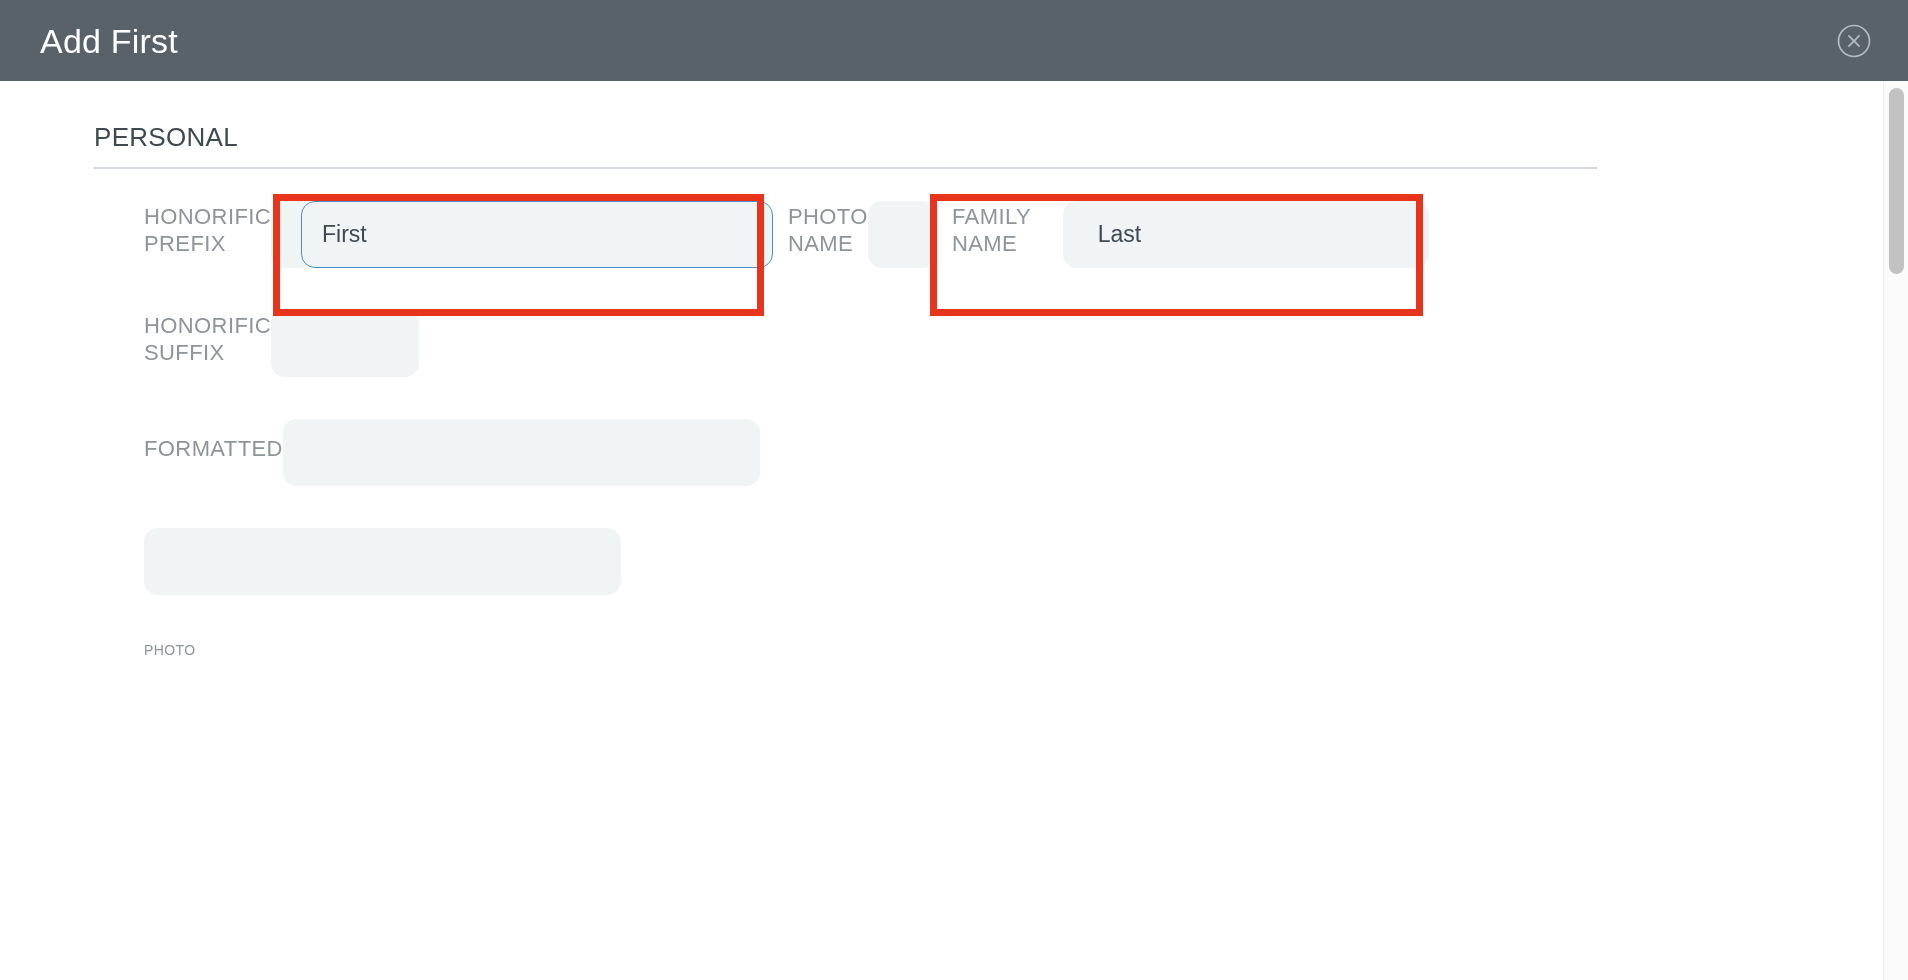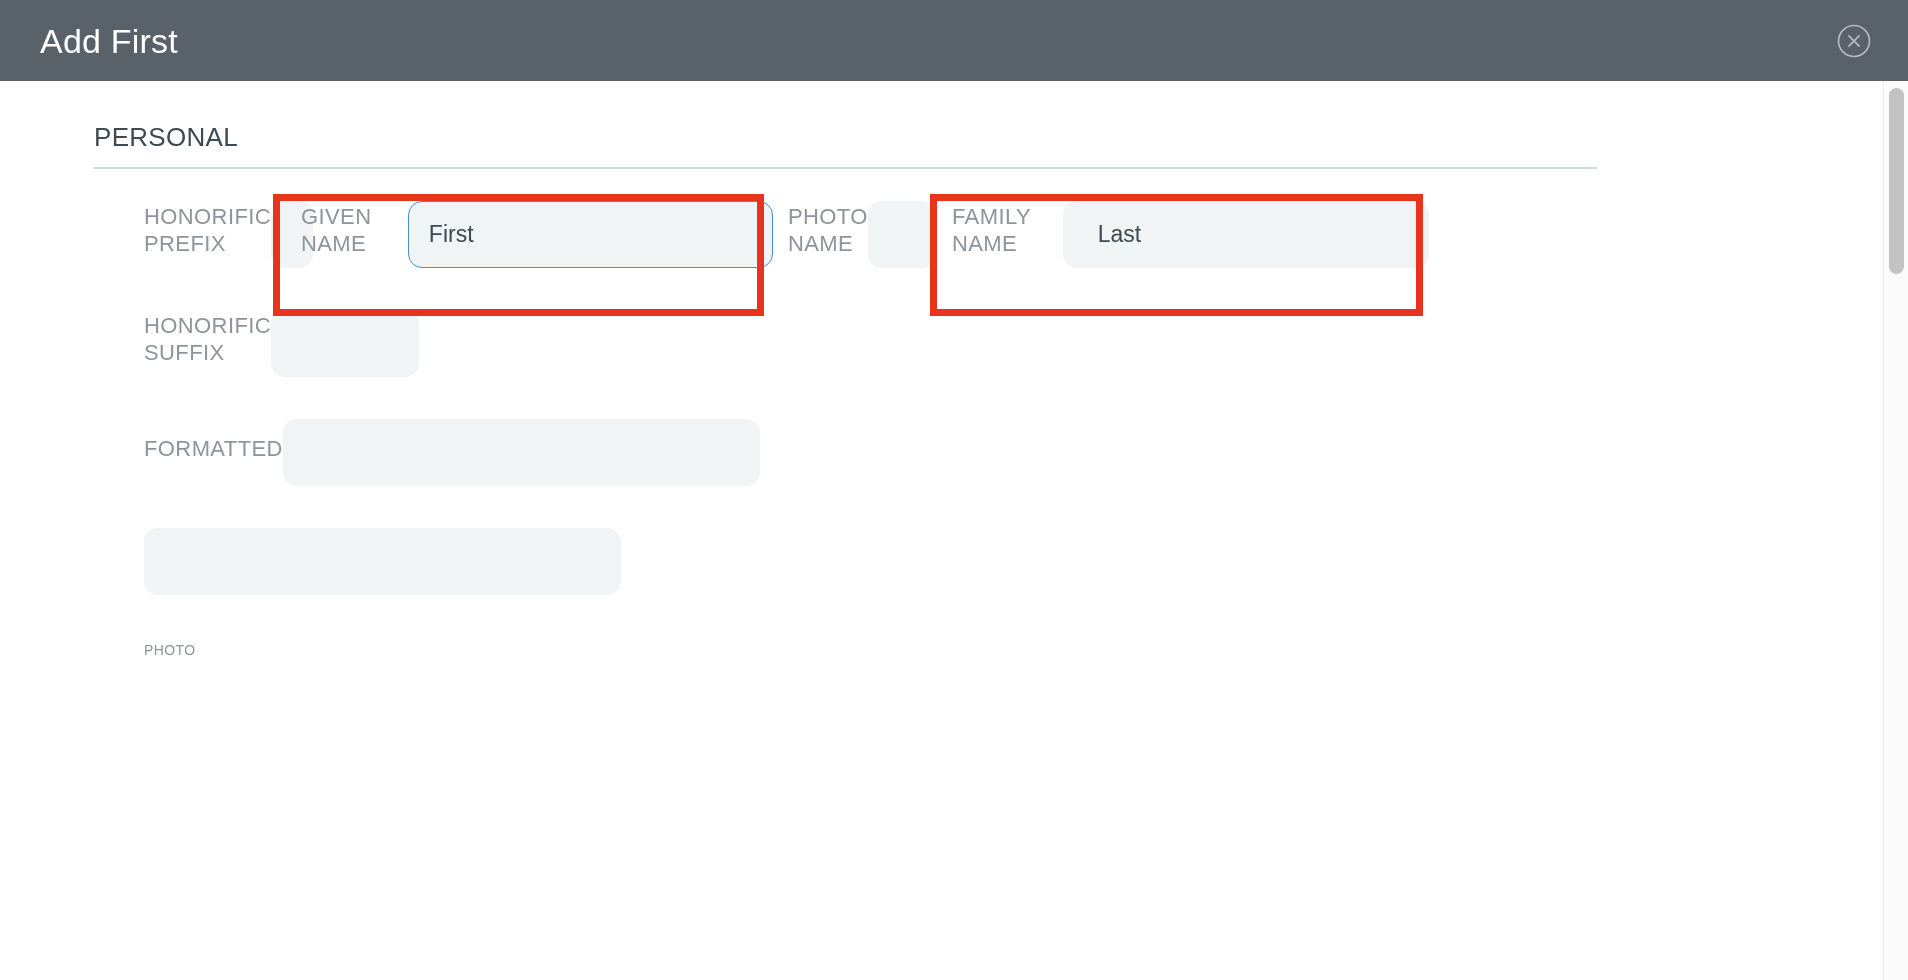--- a/index.html
+++ b/index.html
@@ -221,21 +221,20 @@
       <div class="name-row">
 
         <div class="field col-prefix">
           <div class="field-label label-two-line">HONORIFIC
 PREFIX</div>
           <div class="field-input w-prefix"></div>
         </div>
 
         <div class="field col-given">
           <div class="spacer-one-line"></div>
-          <div class="field-label">GIVEN NAME</div>
           <div class="field-input focused w-given">First</div>
         </div>
 
         <div class="field col-middle">
           <div class="spacer-one-line"></div>
           <div class="field-label">PHOTO NAME</div>
           <div class="field-input w-middle"></div>
         </div>
 
         <div class="field col-family">

